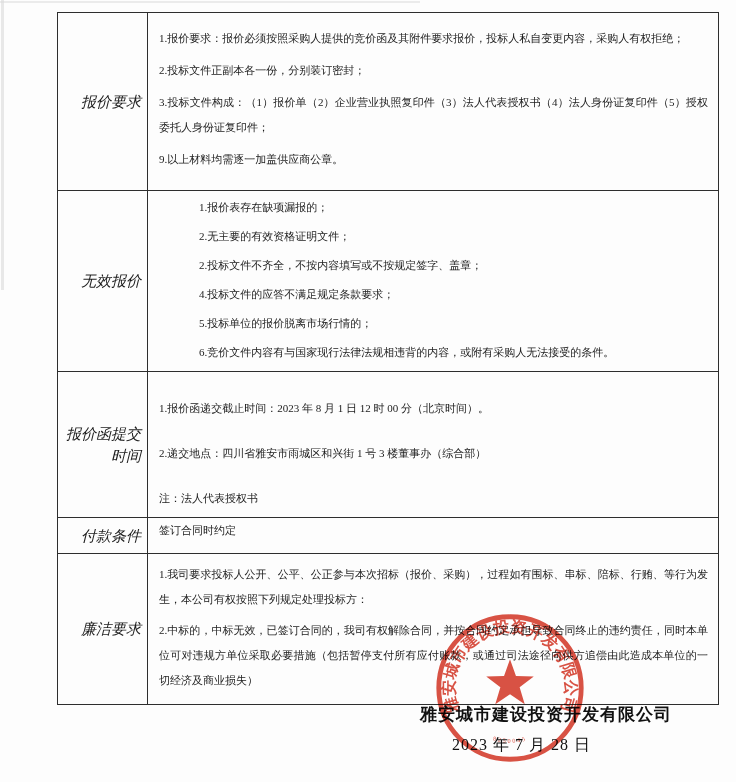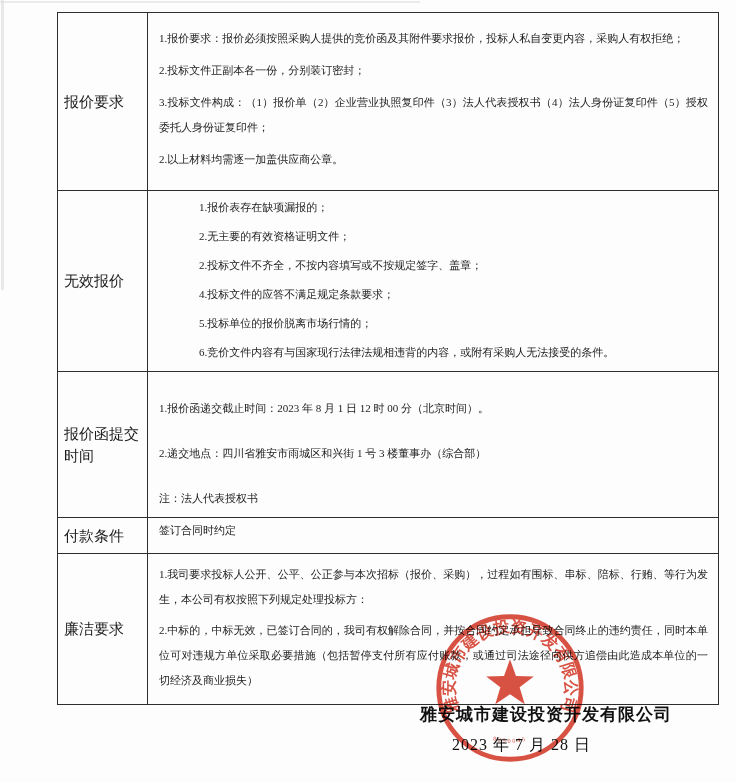--- a/index.html
+++ b/index.html
@@ -21,24 +21,25 @@
     width:626px;
     border-collapse:collapse;
     table-layout:fixed;
   }
   table.req td{
     border:1px solid #2e2e2e;
     vertical-align:middle;
   }
   td.label{
     width:77px;
-    text-align:left;
+    text-align:right;
     font-size:15px;
     line-height:22px;
     padding:2px 6px;
+    font-style:italic;
   }
   td.content{
     width:549px;
     vertical-align:top;
     padding:4px 10px 2px 11px;
     font-size:11px;
     line-height:25px;
     text-align:justify;
   }
   td.content p{margin:0 0 0 0;}
@@ -74,21 +75,21 @@
   <div class="scan-edge-top"></div>
 
   <table class="req">
     <tbody>
         <tr class="r1" style="height:178px;">
       <td class="label">报价要求</td>
       <td class="content">
         <p>1.报价要求：报价必须按照采购人提供的竞价函及其附件要求报价，投标人私自变更内容，采购人有权拒绝；</p>
         <p>2.投标文件正副本各一份，分别装订密封；</p>
         <p>3.投标文件构成：（1）报价单（2）企业营业执照复印件（3）法人代表授权书（4）法人身份证复印件（5）授权委托人身份证复印件；</p>
-        <p>2.以上材料均需逐一加盖供应商公章。</p>
+        <p>9.以上材料均需逐一加盖供应商公章。</p>
       </td>
     </tr>
     <tr class="r2" style="height:176px;">
       <td class="label">无效报价</td>
       <td class="content">
         <p>1.报价表存在缺项漏报的；</p>
         <p>2.无主要的有效资格证明文件；</p>
         <p>2.投标文件不齐全，不按内容填写或不按规定签字、盖章；</p>
         <p>4.投标文件的应答不满足规定条款要求；</p>
         <p>5.投标单位的报价脱离市场行情的；</p>

